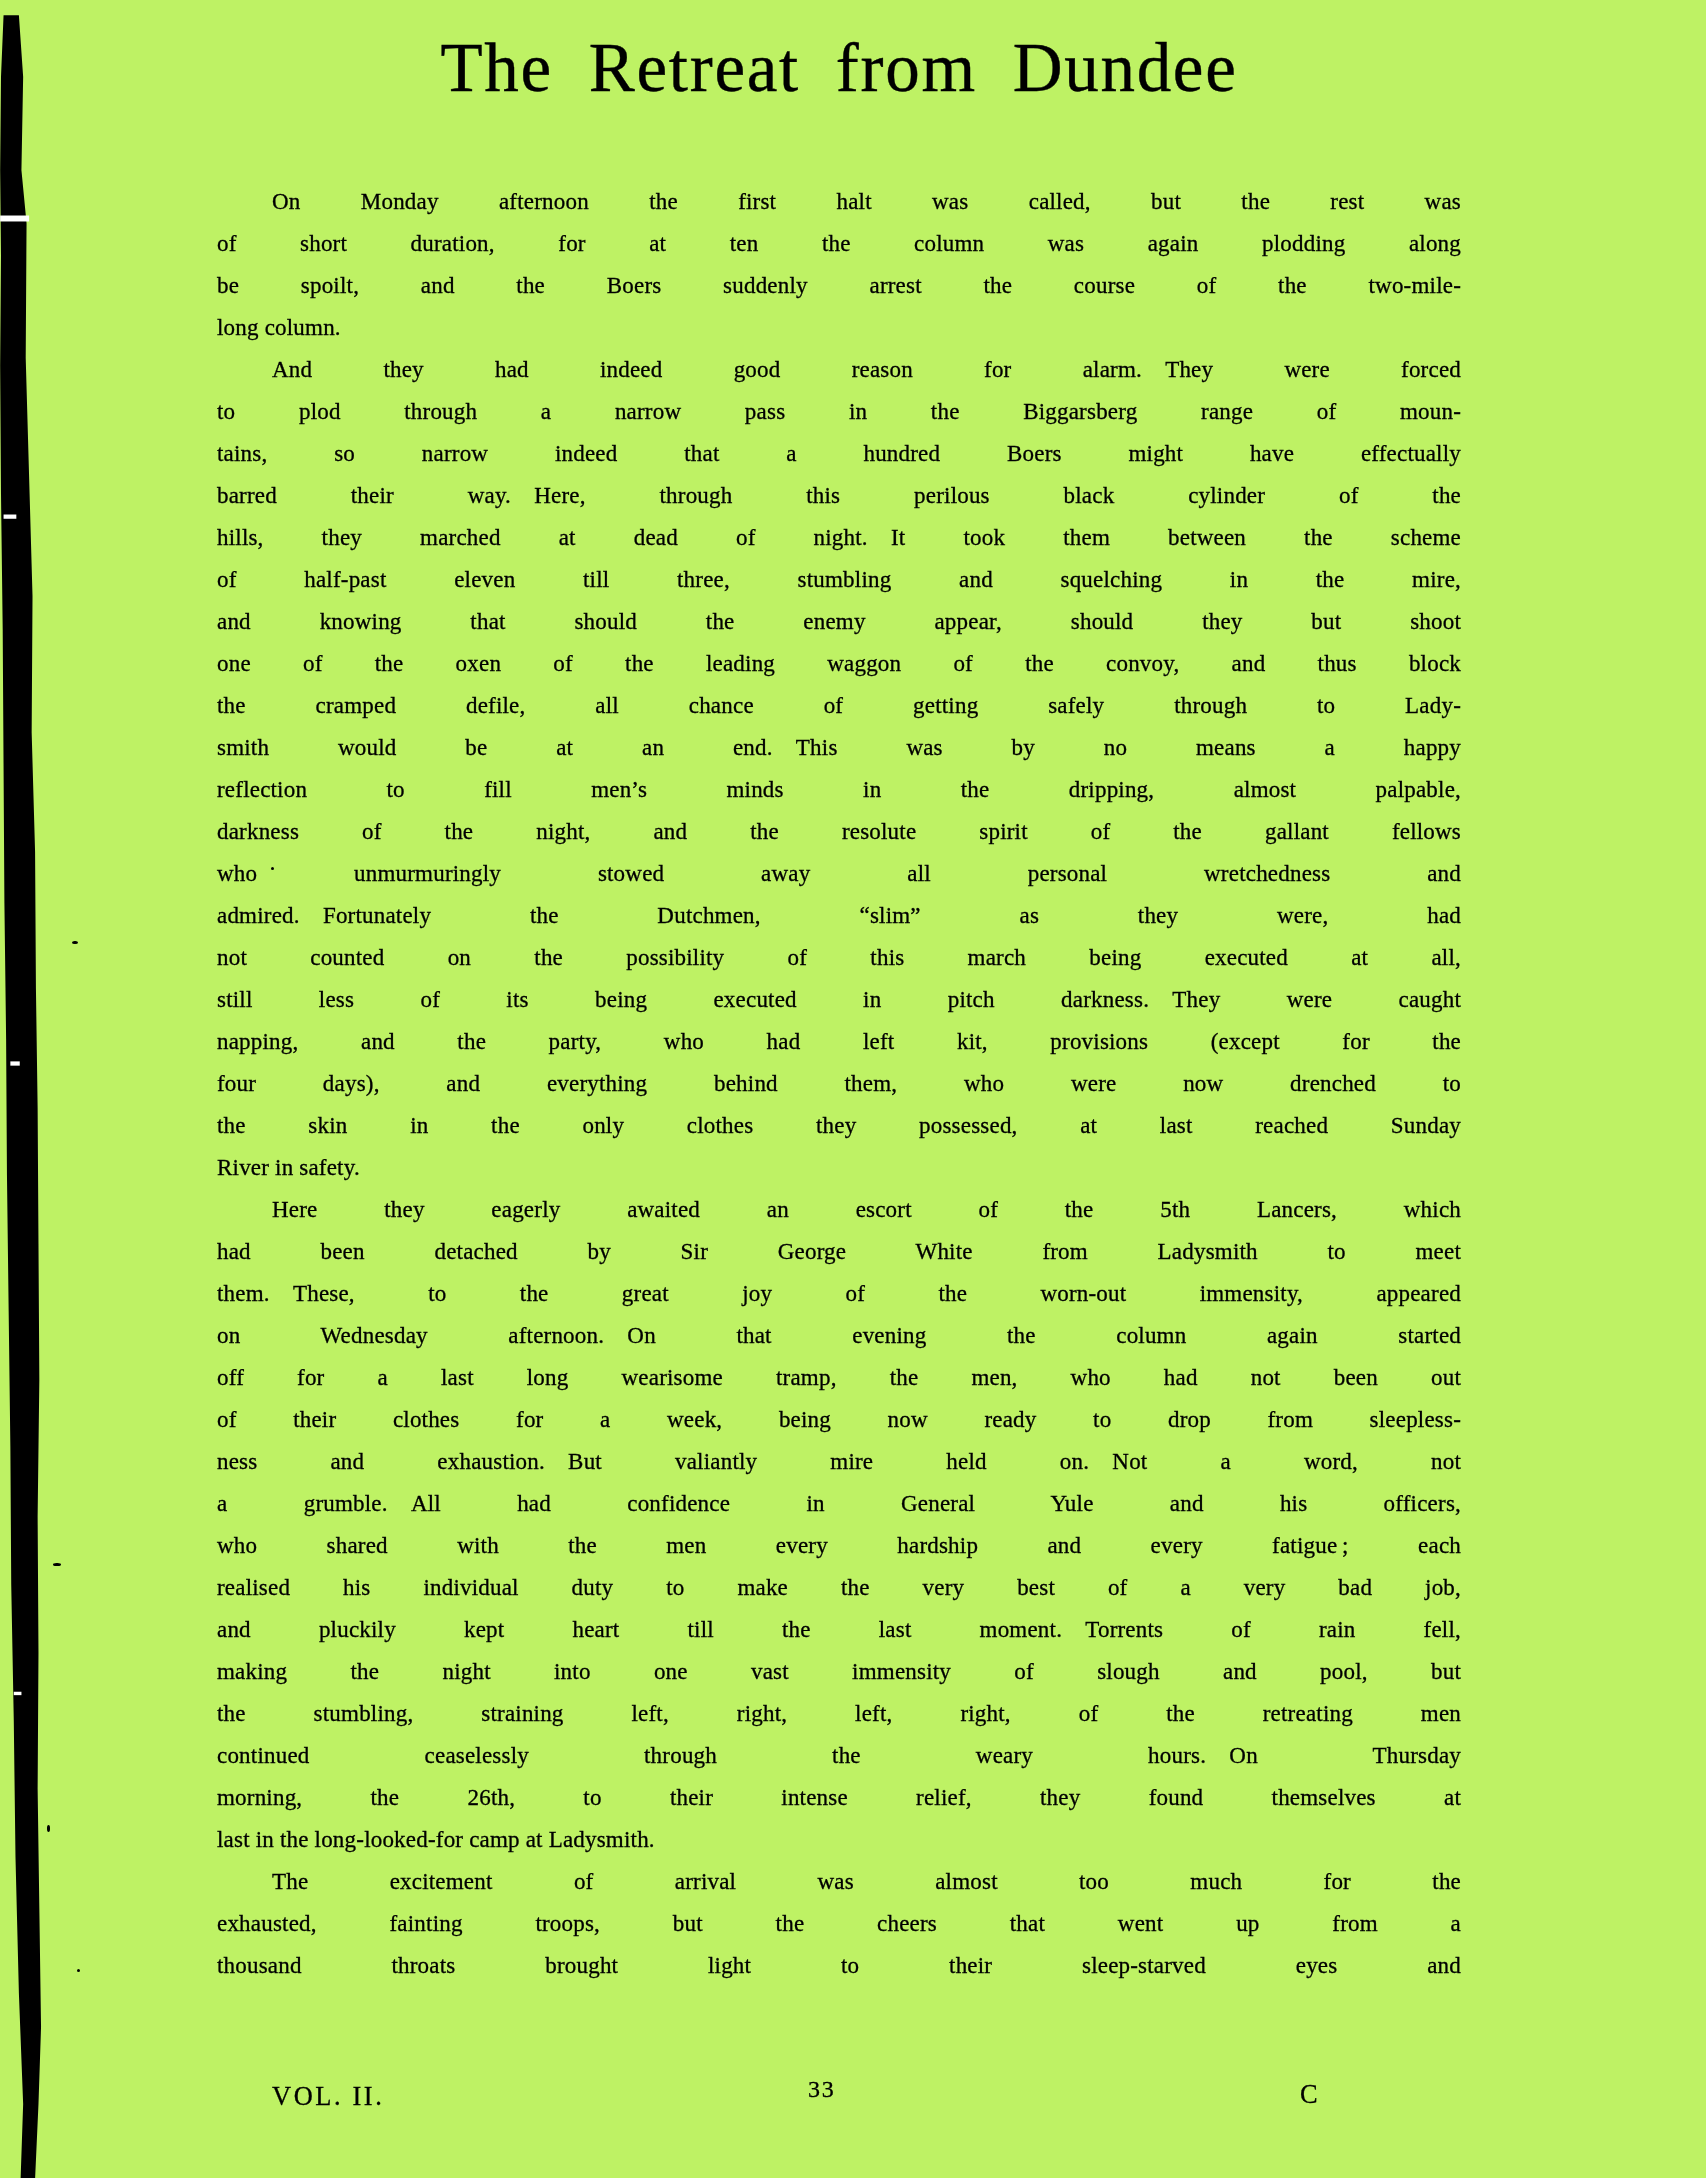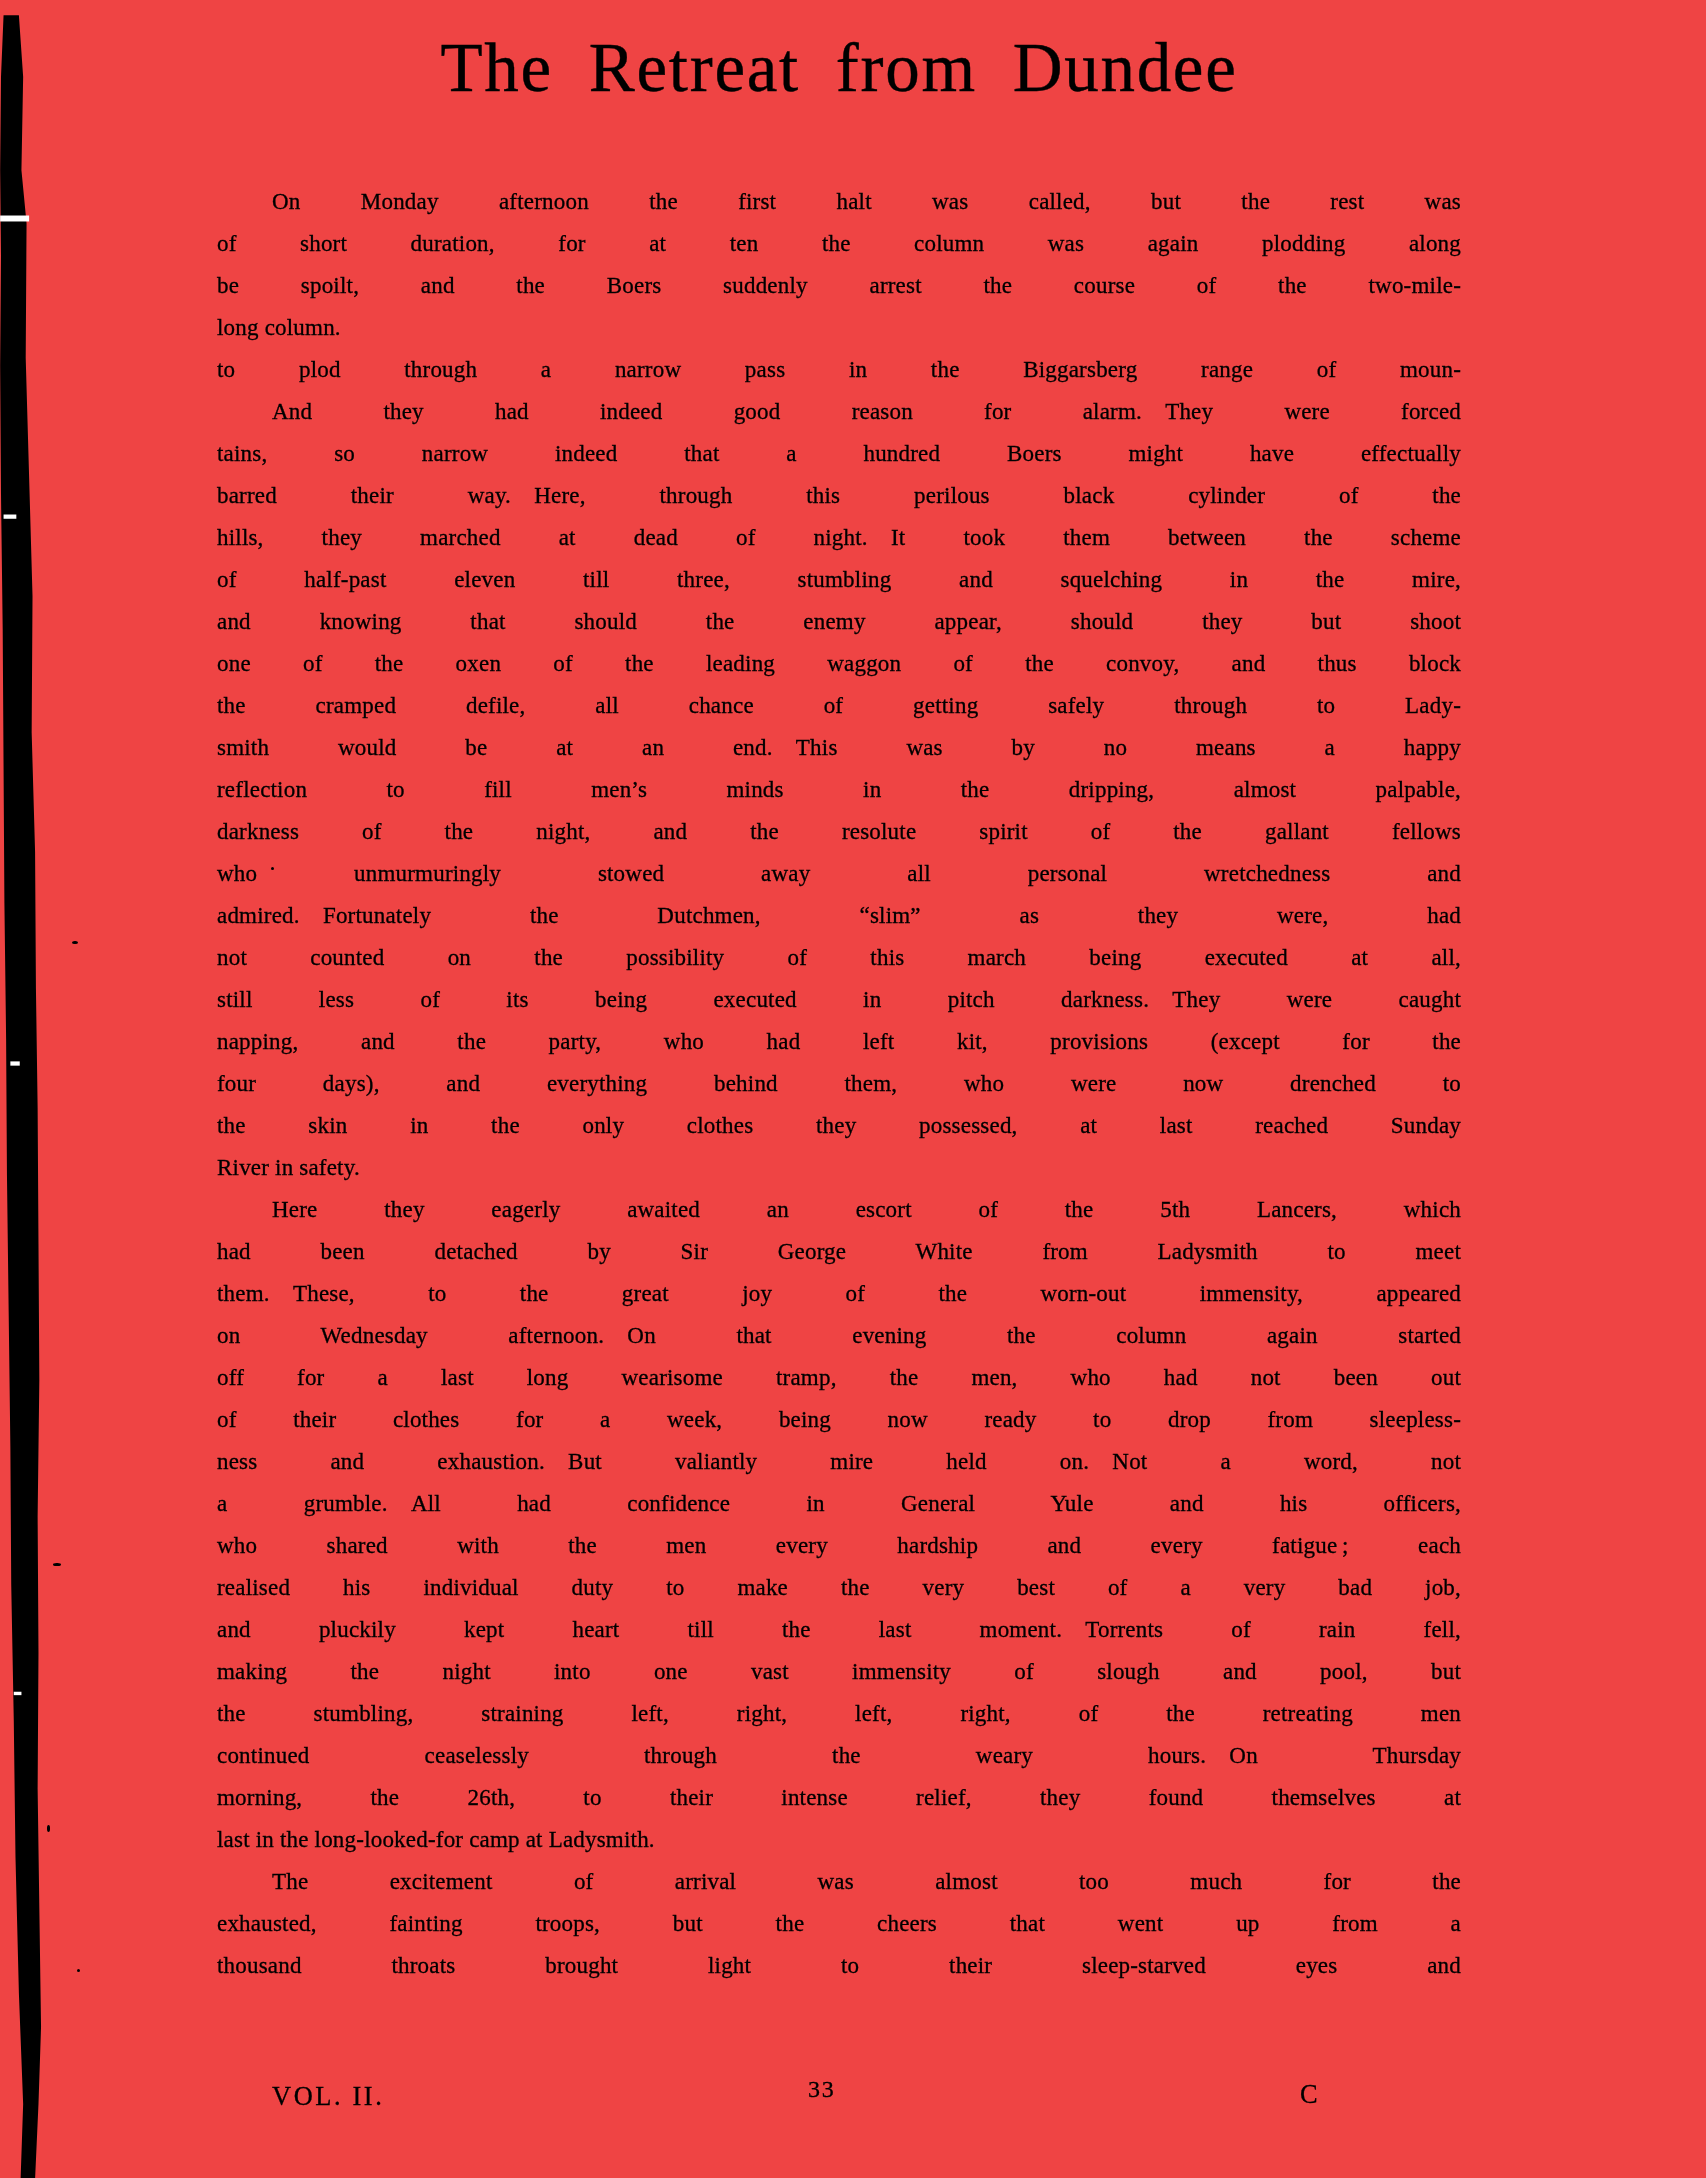--- a/index.html
+++ b/index.html
@@ -4,21 +4,21 @@
 <style>
   html, body { margin: 0; padding: 0; }
   body {
     width: 1706px; height: 2179px;
     background: #ffffff;
     position: relative;
     overflow: hidden;
     font-family: "Liberation Serif", "DejaVu Serif", serif;
     color: #000;
   }
-  .page { position: absolute; inset: 0; background: #ef4444; }
+  .page { position: absolute; inset: 0; background: #bef264; }
 
   
   .gutter-svg { position: absolute; left: 0; top: 0; }
 
   .speck { position: absolute; background: #000; border-radius: 45%; }
 
   .title {
     position: absolute;
     top: 29px; left: 217px; width: 1244px;
     margin: 0;
@@ -84,22 +84,22 @@
     <span class="speck" style="left:271px; top:867px; width:3.4px; height:3.4px;"></span>
   </div>
 
   <h1 class="title">The Retreat from Dundee</h1>
 
   <div class="body-text" id="body-text">
       <div class="line indent">On Monday afternoon the first halt was called, but the rest was</div>
       <div class="line">of short duration, for at ten the column was again plodding along</div>
       <div class="line">be spoilt, and the Boers suddenly arrest the course of the two-mile-</div>
       <div class="line ragged">long column.</div>
+      <div class="line indent">And they had indeed good reason for alarm. They were forced</div>
       <div class="line">to plod through a narrow pass in the Biggarsberg range of moun-</div>
-      <div class="line indent">And they had indeed good reason for alarm. They were forced</div>
       <div class="line">tains, so narrow indeed that a hundred Boers might have effectually</div>
       <div class="line">barred their way. Here, through this perilous black cylinder of the</div>
       <div class="line">hills, they marched at dead of night. It took them between the scheme</div>
       <div class="line">of half-past eleven till three, stumbling and squelching in the mire,</div>
       <div class="line">and knowing that should the enemy appear, should they but shoot</div>
       <div class="line">one of the oxen of the leading waggon of the convoy, and thus block</div>
       <div class="line">the cramped defile, all chance of getting safely through to Lady-</div>
       <div class="line">smith would be at an end. This was by no means a happy</div>
       <div class="line">reflection to fill men’s minds in the dripping, almost palpable,</div>
       <div class="line">darkness of the night, and the resolute spirit of the gallant fellows</div>

